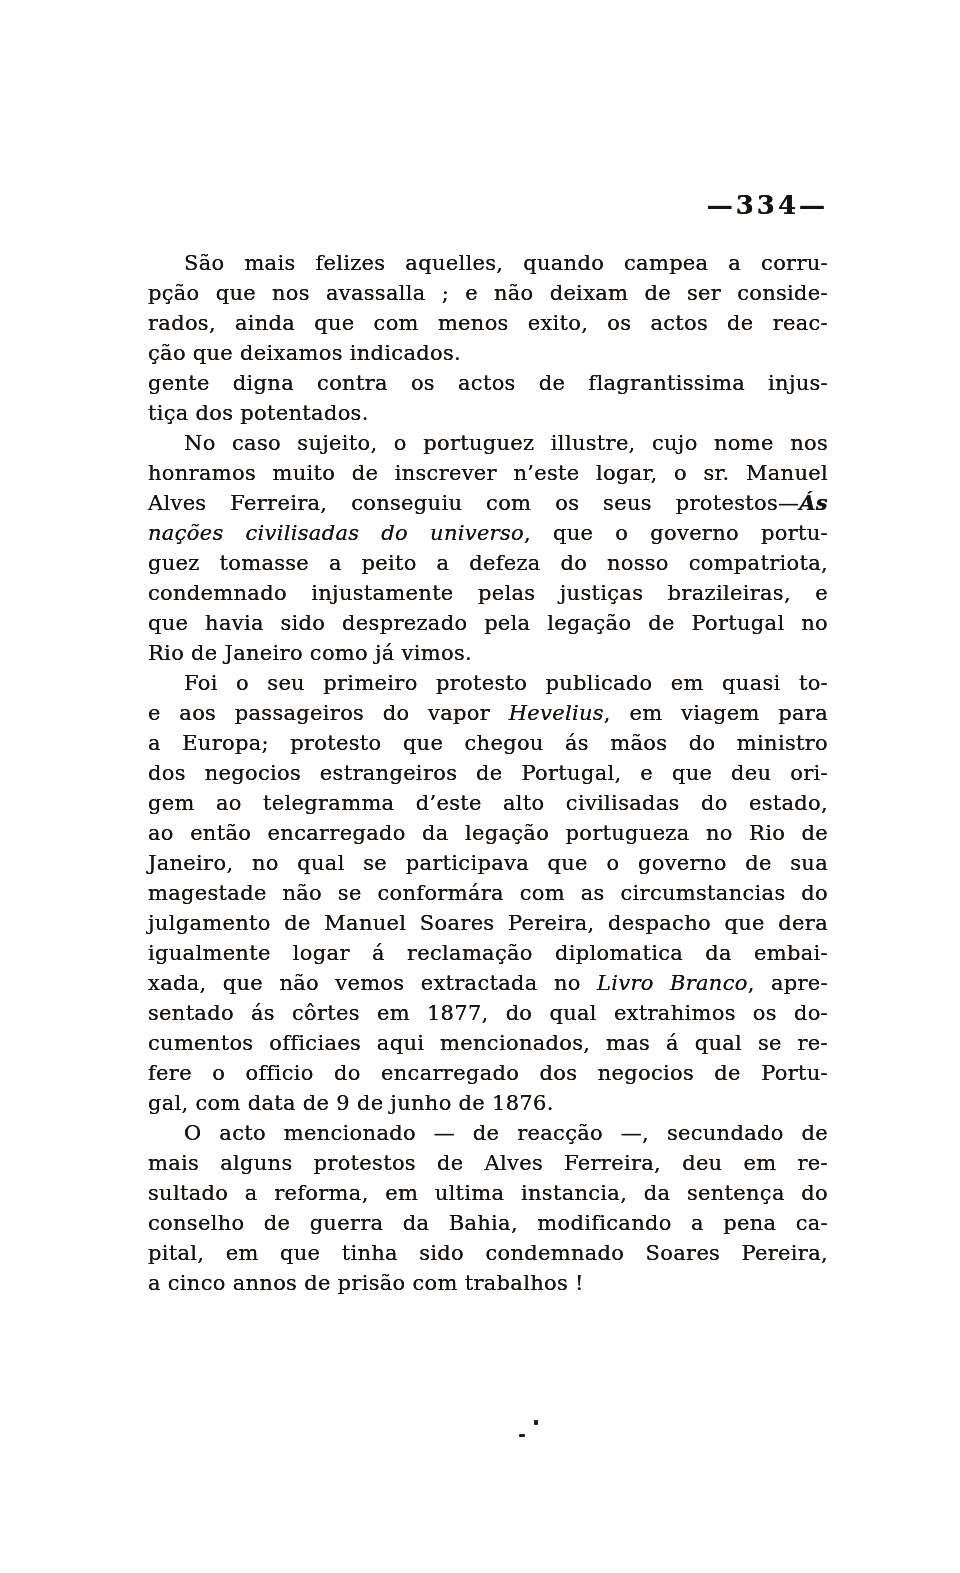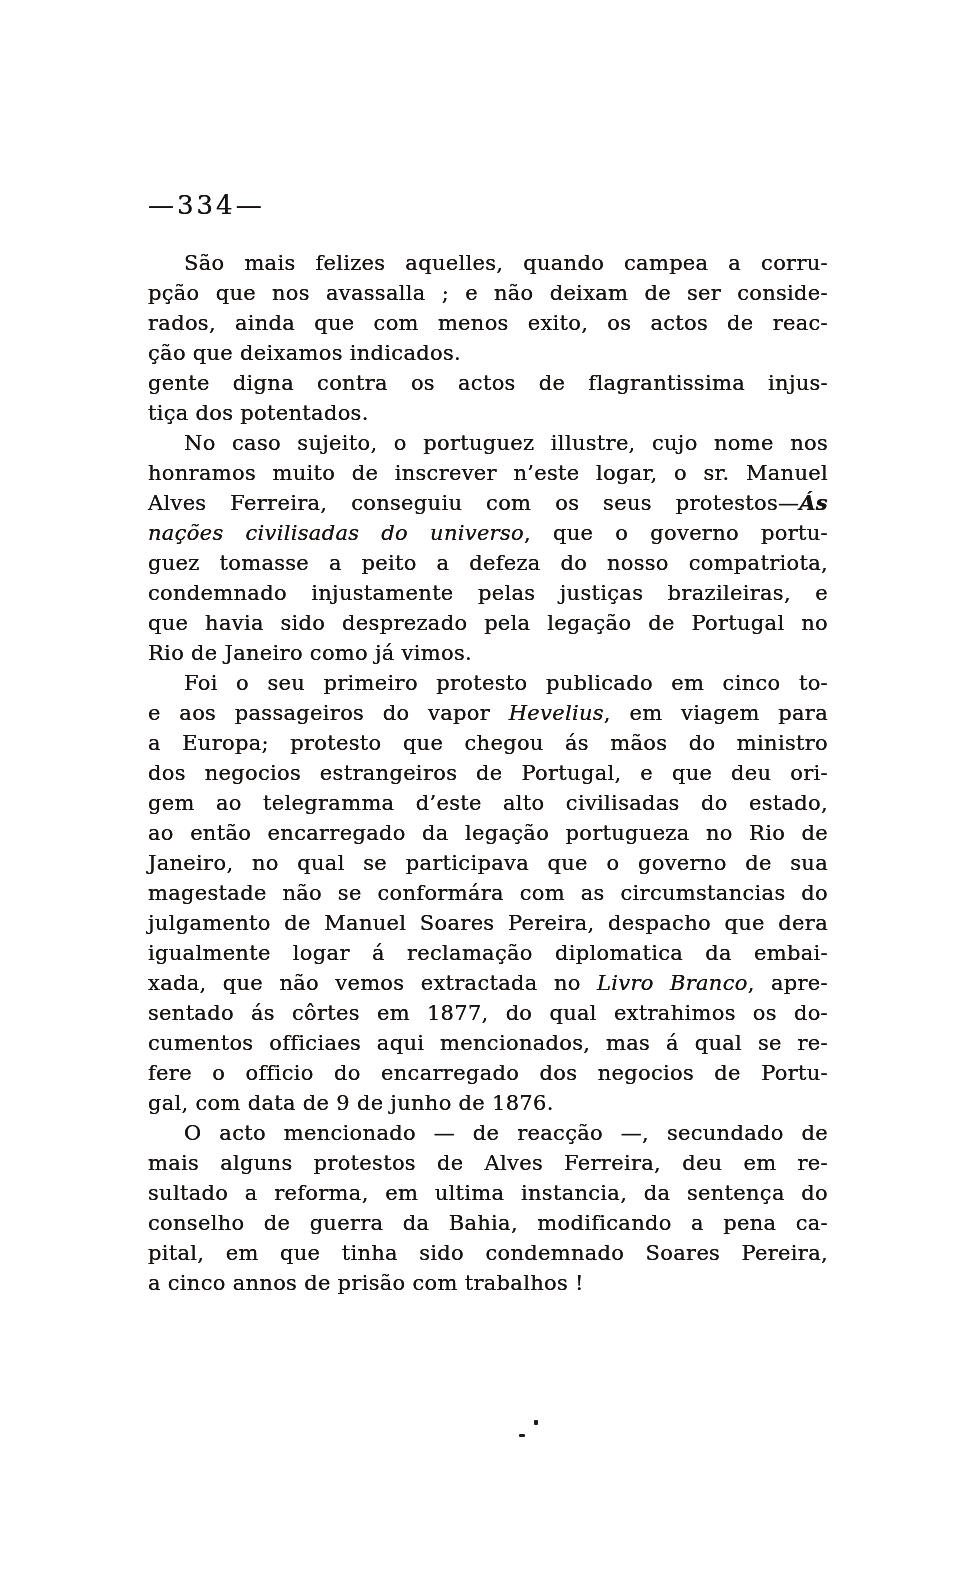--- a/index.html
+++ b/index.html
@@ -14,23 +14,23 @@
     background: #ffffff;
     font-family: "DejaVu Serif", "Liberation Serif", serif;
     color: #161310;
     overflow: hidden;
   }
   .page-number {
     position: absolute;
     top: 190px;
     left: 148px;
     width: 680px;
-    text-align: left;
+    text-align: right;
     font-size: 26px;
-    font-weight: normal;
+    font-weight: bold;
     letter-spacing: 3px;
     text-shadow: 0 0 0.6px currentColor;
   }
   .text-block {
     position: absolute;
     top: 248px;
     left: 148px;
     width: 680px;
   }
   .line {
@@ -83,21 +83,21 @@
         <div class="line indent"><span class="seg seg-regular">No caso sujeito, o portuguez illustre, cujo nome nos</span></div>
         <div class="line"><span class="seg seg-regular">honramos muito de inscrever n’este logar, o sr. Manuel</span></div>
         <div class="line"><span class="seg seg-regular">Alves Ferreira, conseguiu com os seus protestos—</span><span class="seg seg-bold-italic">Ás</span></div>
         <div class="line"><span class="seg seg-italic">nações civilisadas do universo</span><span class="seg seg-regular">, que o governo portu-</span></div>
         <div class="line"><span class="seg seg-regular">guez tomasse a peito a defeza do nosso compatriota,</span></div>
         <div class="line"><span class="seg seg-regular">condemnado injustamente pelas justiças brazileiras, e</span></div>
         <div class="line"><span class="seg seg-regular">que havia sido desprezado pela legação de Portugal no</span></div>
         <div class="line end"><span class="seg seg-regular">Rio de Janeiro como já vimos.</span></div>
       </div>
       <div class="paragraph">
-        <div class="line indent"><span class="seg seg-regular">Foi o seu primeiro protesto publicado em cinco to-</span></div>
+        <div class="line indent"><span class="seg seg-regular">Foi o seu primeiro protesto publicado em quasi to-</span></div>
         <div class="line"><span class="seg seg-regular">e aos passageiros do vapor </span><span class="seg seg-italic">Hevelius</span><span class="seg seg-regular">, em viagem para</span></div>
         <div class="line"><span class="seg seg-regular">a Europa; protesto que chegou ás mãos do ministro</span></div>
         <div class="line"><span class="seg seg-regular">dos negocios estrangeiros de Portugal, e que deu ori-</span></div>
         <div class="line"><span class="seg seg-regular">gem ao telegramma d’este alto civilisadas do estado,</span></div>
         <div class="line"><span class="seg seg-regular">ao então encarregado da legação portugueza no Rio de</span></div>
         <div class="line"><span class="seg seg-regular">Janeiro, no qual se participava que o governo de sua</span></div>
         <div class="line"><span class="seg seg-regular">magestade não se conformára com as circumstancias do</span></div>
         <div class="line"><span class="seg seg-regular">julgamento de Manuel Soares Pereira, despacho que dera</span></div>
         <div class="line"><span class="seg seg-regular">igualmente logar á reclamação diplomatica da embai-</span></div>
         <div class="line"><span class="seg seg-regular">xada, que não vemos extractada no </span><span class="seg seg-italic">Livro Branco</span><span class="seg seg-regular">, apre-</span></div>

